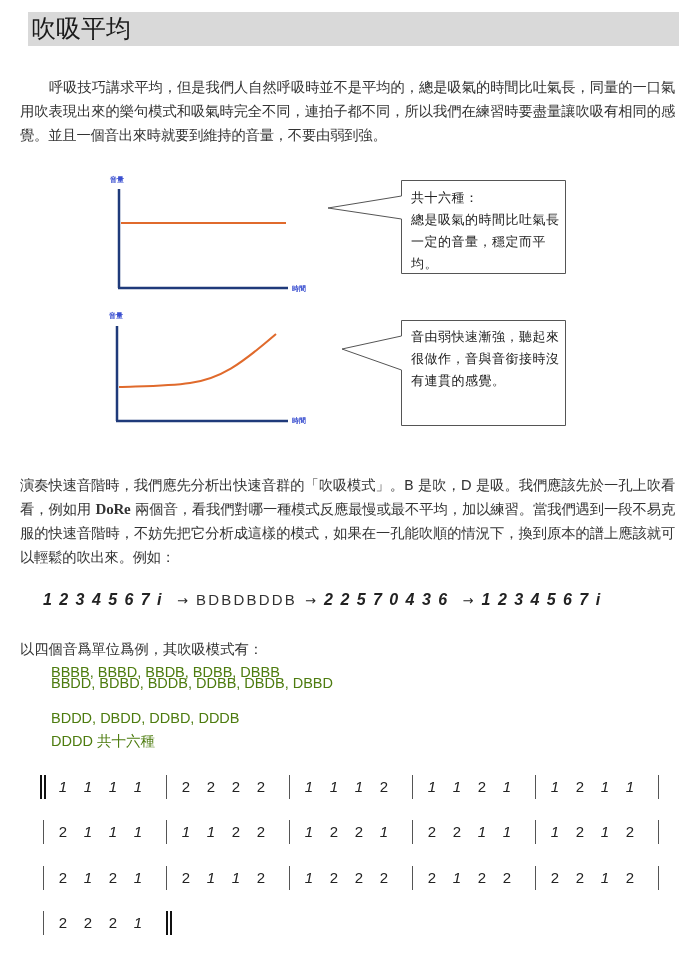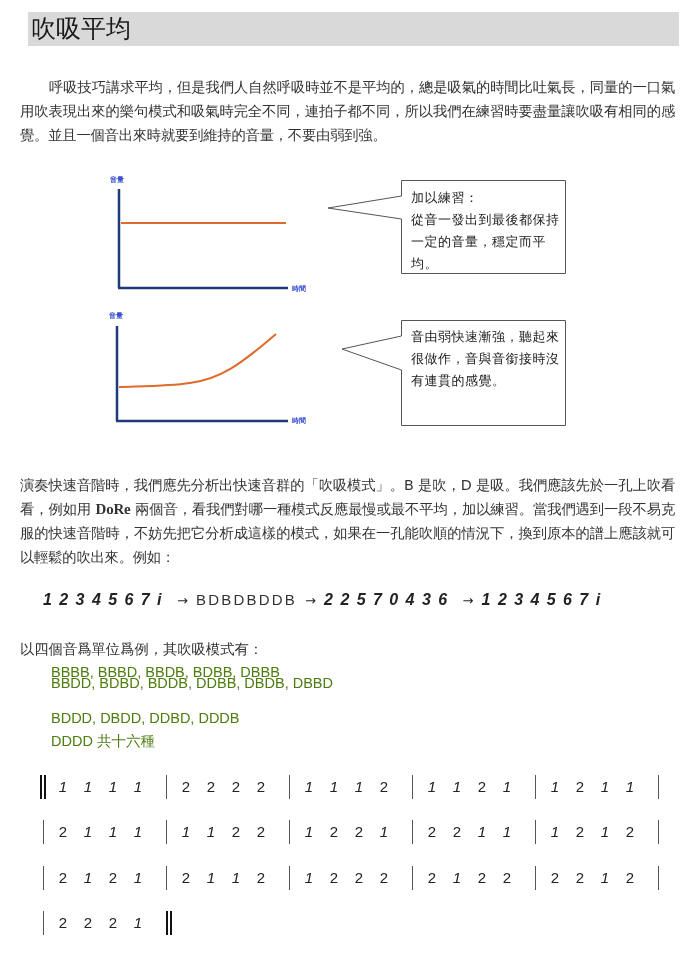--- a/index.html
+++ b/index.html
@@ -69,22 +69,22 @@
     <line x1="19" y1="19" x2="19" y2="118" stroke="#1f3a7a" stroke-width="2.5"></line>
     <line x1="18" y1="118" x2="188" y2="118" stroke="#1f3a7a" stroke-width="2.5"></line>
     <line x1="21" y1="53" x2="186" y2="53" stroke="#e06a2c" stroke-width="2"></line>
   </svg>
 </div>
 
 <svg class="callout-svg" width="260" height="110" style="top:175px;">
   <path d="M81.5,5.5 L245.5,5.5 L245.5,98.5 L81.5,98.5 L81.5,44 L8,33 L81.5,21 Z" fill="#fff" stroke="#555" stroke-width="1"></path>
 </svg>
 <div class="callout-text" style="left:411px; top:187px;">
-  <div>加以練習：</div>
-  <div>從音一發出到最後都保持</div>
+  <div>共十六種：</div>
+  <div>總是吸氣的時間比吐氣長</div>
   <div>一定的音量，穩定而平</div>
   <div>均。</div>
 </div>
 
 <div class="chart" style="left:100px; top:305px; width:210px; height:125px;">
   <div class="axis-label" style="left:9px; top:7px;">音量</div>
   <div class="axis-label" style="left:192px; top:112px;">時間</div>
   <svg width="210" height="125" style="position:absolute;left:0;top:0;">
     <line x1="17" y1="21" x2="17" y2="116" stroke="#1f3a7a" stroke-width="2.5"></line>
     <line x1="16" y1="116" x2="188" y2="116" stroke="#1f3a7a" stroke-width="2.5"></line>

